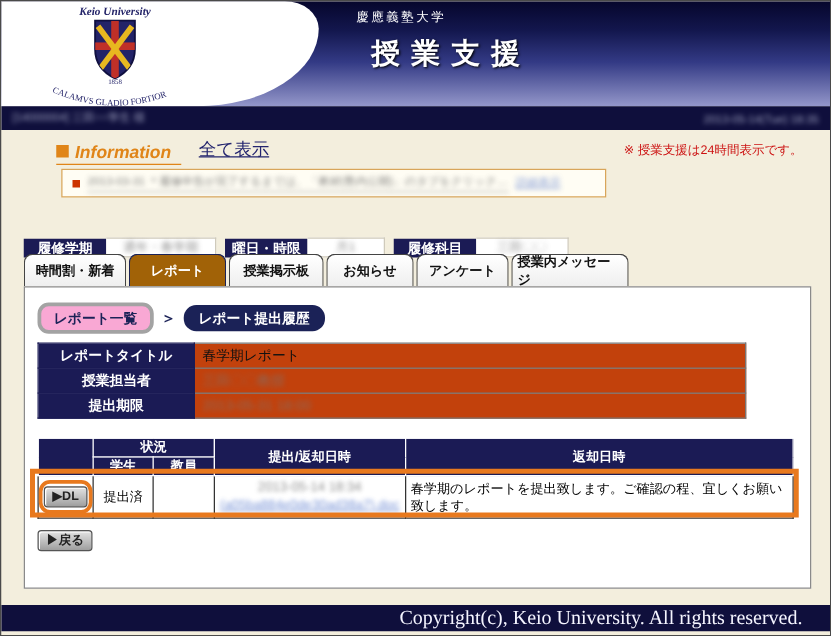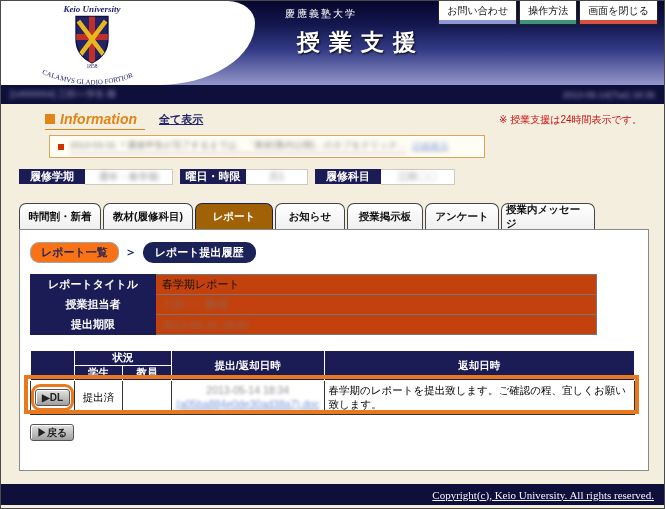--- a/index.html
+++ b/index.html
@@ -37,50 +37,50 @@
   
   .status-bar{position:absolute;top:84px;left:0;right:0;height:19px;background:#0f0f3c;
     display:flex;justify-content:space-between;align-items:center;padding:0 9px;box-sizing:border-box;
     font-size:9px;color:#c9cde6;}
 
   
   .info-title-row{position:absolute;top:110px;left:44px;display:flex;align-items:flex-end;gap:14px;}
   .info-title{color:#e08518;font-size:14px;font-weight:bold;font-style:italic;
     border-bottom:1px solid #e08518;padding:0 8px 2px 0;display:flex;align-items:center;gap:5px;}
   .info-sq{width:10px;height:10px;background:#e08518;display:inline-block;}
-  .show-all{font-size:11px;color:#23246e;text-decoration:underline;cursor:pointer;padding-bottom:3px;font-weight:bold;}
+  .show-all{font-size:14px;color:#23246e;text-decoration:underline;cursor:pointer;padding-bottom:3px;}
   .right-notice{position:absolute;top:112px;right:22px;font-size:10px;color:#cc1111;}
   .info-box{position:absolute;top:134px;left:48px;width:436px;height:23px;background:#fffdf4;
     border:1px solid #d8a55a;display:flex;align-items:center;padding:0 8px;box-sizing:border-box;gap:6px;}
   .info-bullet{width:6px;height:6px;background:#cc3300;flex:0 0 auto;}
   .info-item-text{font-size:9px;color:#555;white-space:nowrap;overflow:hidden;
     border-bottom:1px solid #999;padding-bottom:1px;max-width:350px;}
   .info-item-link{font-size:9px;color:#5577cc;text-decoration:underline;cursor:pointer;}
 
   
-  .filter-bar{position:absolute;top:168px;left:18px;display:flex;align-items:flex-start;height:37px;}
+  .filter-bar{position:absolute;top:168px;left:18px;display:flex;align-items:flex-end;height:37px;}
   .f-label{background:#1b1b55;color:#fff;font-size:11px;font-weight:bold;display:flex;
     align-items:center;justify-content:center;box-sizing:border-box;}
   .f-value{background:#fff;color:#666;font-size:10px;display:flex;align-items:center;
     justify-content:center;box-sizing:border-box;border:1px solid #cfcabb;border-left:none;}
   .f-gap{width:7px;}
 
   
   .tab-bar{position:absolute;top:202px;left:18px;display:flex;gap:2px;height:26px;}
   .tab{background:linear-gradient(180deg,#ffffff,#efefef);border:1px solid #444;border-bottom:none;
     border-radius:7px 7px 0 0;font-size:10.5px;font-weight:bold;color:#111;display:flex;
     align-items:center;justify-content:center;box-sizing:border-box;cursor:pointer;padding:0 4px;}
   .tab.active{background:#a16207;color:#fff;border-color:#1b2257;}
 
   
   .panel{position:absolute;top:228px;left:18px;width:630px;height:242px;background:#fff;
     border:1px solid #8a8a8a;box-sizing:border-box;}
 
   .breadcrumb{position:absolute;top:12px;left:10px;display:flex;align-items:center;gap:6px;}
-  .bc-parent{background:#f97316;border:1px solid #a3a3a3;border-radius:9px;color:#1b2257;
+  .bc-parent{background:#f9a8d4;border:3px solid #a3a3a3;border-radius:9px;color:#1b2257;
     font-size:11px;font-weight:bold;padding:2px 10px;cursor:pointer;}
   .bc-sep{color:#1b2257;font-size:12px;font-weight:bold;}
   .bc-current{background:#1b2257;border-radius:10px;color:#fff;font-size:11px;font-weight:bold;padding:3px 12px;}
 
   table{border-collapse:collapse;}
   .detail-table{position:absolute;top:44px;left:10px;width:567px;}
   .detail-table td{border:1px solid #777;font-size:11px;height:19px;padding:0 6px;}
   .detail-table td.lbl{background:#1b1b55;color:#fff;font-weight:bold;text-align:center;
     width:112px;border-color:#1b1b55;}
   .detail-table td.val{background:#c2410c;color:#111;}
@@ -98,22 +98,22 @@
     border-radius:9px;pointer-events:none;}
   .btn-3d{background:linear-gradient(180deg,#e3e3e3,#9f9f9f);border:1px solid #555;
     border-radius:3px;box-shadow:inset 1px 1px 0 #fff;font-size:10px;font-weight:bold;
     color:#222;padding:1px 6px;cursor:pointer;line-height:1.3;}
   .row-highlight{position:absolute;left:4px;top:145px;width:615px;height:39px;
     border:4px solid #e8791e;box-sizing:border-box;pointer-events:none;}
   .back-btn{position:absolute;top:194px;left:10px;}
 
   
   .footer{position:absolute;left:0;right:0;bottom:3px;height:21px;background:#0f0f3c;
-    display:flex;align-items:center;justify-content:flex-end;padding:0 10px;
-    font-family:"Liberation Serif",serif;font-size:11px;color:#f5f5ff;text-decoration:underline;}
+    display:flex;align-items:center;justify-content:flex-end;padding:0 22px;
+    font-family:"Liberation Serif",serif;font-size:16px;color:#f5f5ff;}
 </style>
 </head>
 <body>
 
 <div class="header">
   <div class="logo-blob"></div>
   <div class="logo">
     <div class="logo-en">Keio University</div>
     <svg class="logo-shield" width="46" height="50" viewBox="0 0 60 66">
       <defs>
@@ -133,34 +133,20 @@
     <svg width="120" height="22" viewBox="0 0 120 22">
       <path id="arc" d="M6 3 Q60 28 114 3" fill="none"></path>
       <text font-size="7" fill="#232368" font-family="Liberation Serif,serif">
         <textPath href="#arc" startOffset="4">CALAMVS GLADIO FORTIOR</textPath>
       </text>
     </svg>
   </div>
   <div class="header-ja-small">慶應義塾大学</div>
   <div class="header-title">授業支援</div>
 
-  <div class="nav-btns">
-    <div class="nav-btn">
-      <span>お問い合わせ</span>
-      <span class="strip strip-0"></span>
-    </div>
-    <div class="nav-btn">
-      <span>操作方法</span>
-      <span class="strip strip-1"></span>
-    </div>
-    <div class="nav-btn">
-      <span>画面を閉じる</span>
-      <span class="strip strip-2"></span>
-    </div>
-  </div>
 </div>
 
 <div class="status-bar">
   <span class="redacted">[14000004] 三田○○学生 様</span>
   <span class="redacted">2013-05-14(Tue) 18:35</span>
 </div>
 
 <div class="info-title-row">
   <span class="info-title">
     <span class="info-sq"></span>
@@ -187,24 +173,23 @@
     </div>
   <div class="f-gap"></div>
   <div class="f-label" style="width:66px">履修科目</div>
   <div class="f-value" style="width:74px">
       <span class="redacted">三田〇〇</span>
     </div>
 </div>
 
 <div class="tab-bar">
   <div class="tab" style="width:82px">時間割・新着</div>
-  <div class="tab" style="width:90px">教材(履修科目)</div>
   <div class="tab active" style="width:78px">レポート</div>
+  <div class="tab" style="width:76px">授業掲示板</div>
   <div class="tab" style="width:70px">お知らせ</div>
-  <div class="tab" style="width:76px">授業掲示板</div>
   <div class="tab" style="width:74px">アンケート</div>
   <div class="tab" style="width:94px">授業内メッセージ</div>
 </div>
 
 <div class="panel">
 
   <div class="breadcrumb">
     <span class="bc-parent">レポート一覧</span>
     <span class="bc-sep">＞</span>
     <span class="bc-current">レポート提出履歴</span>

